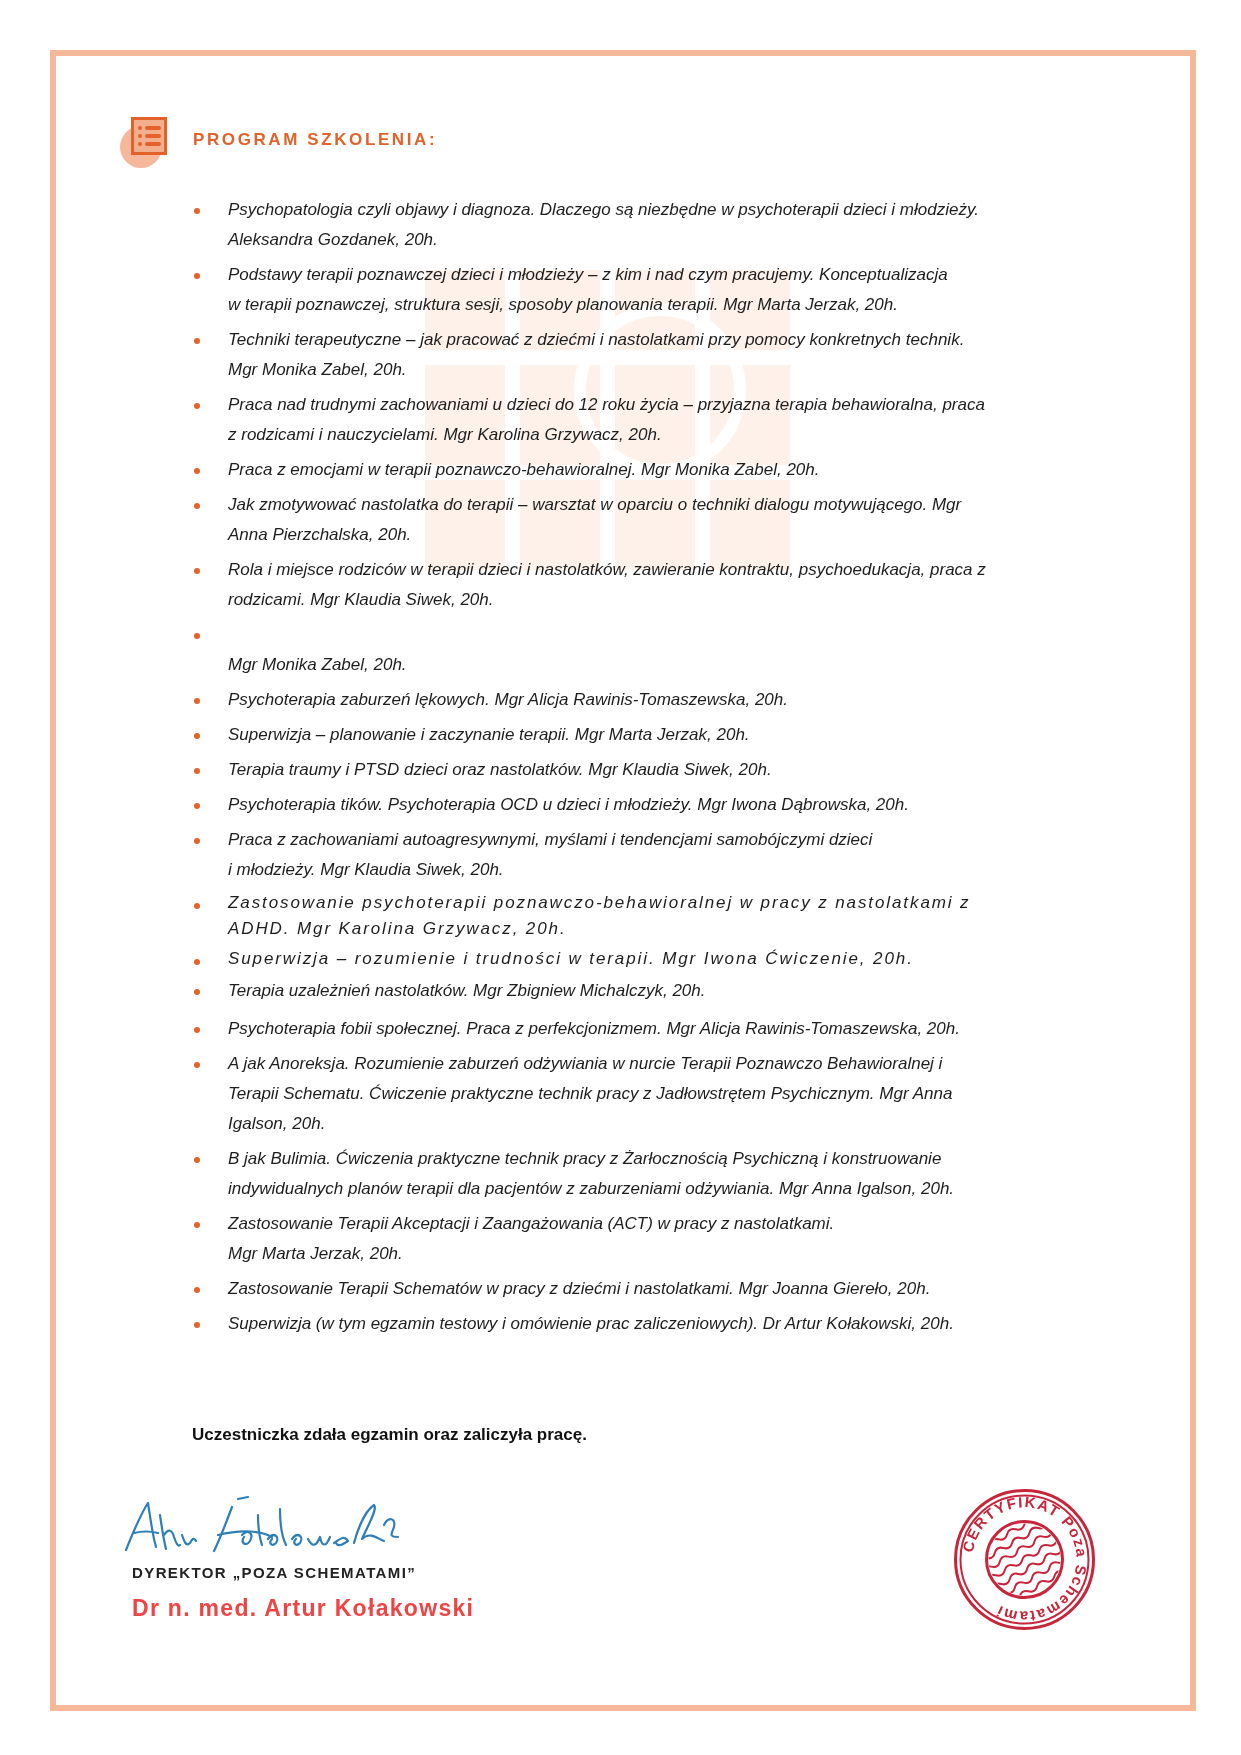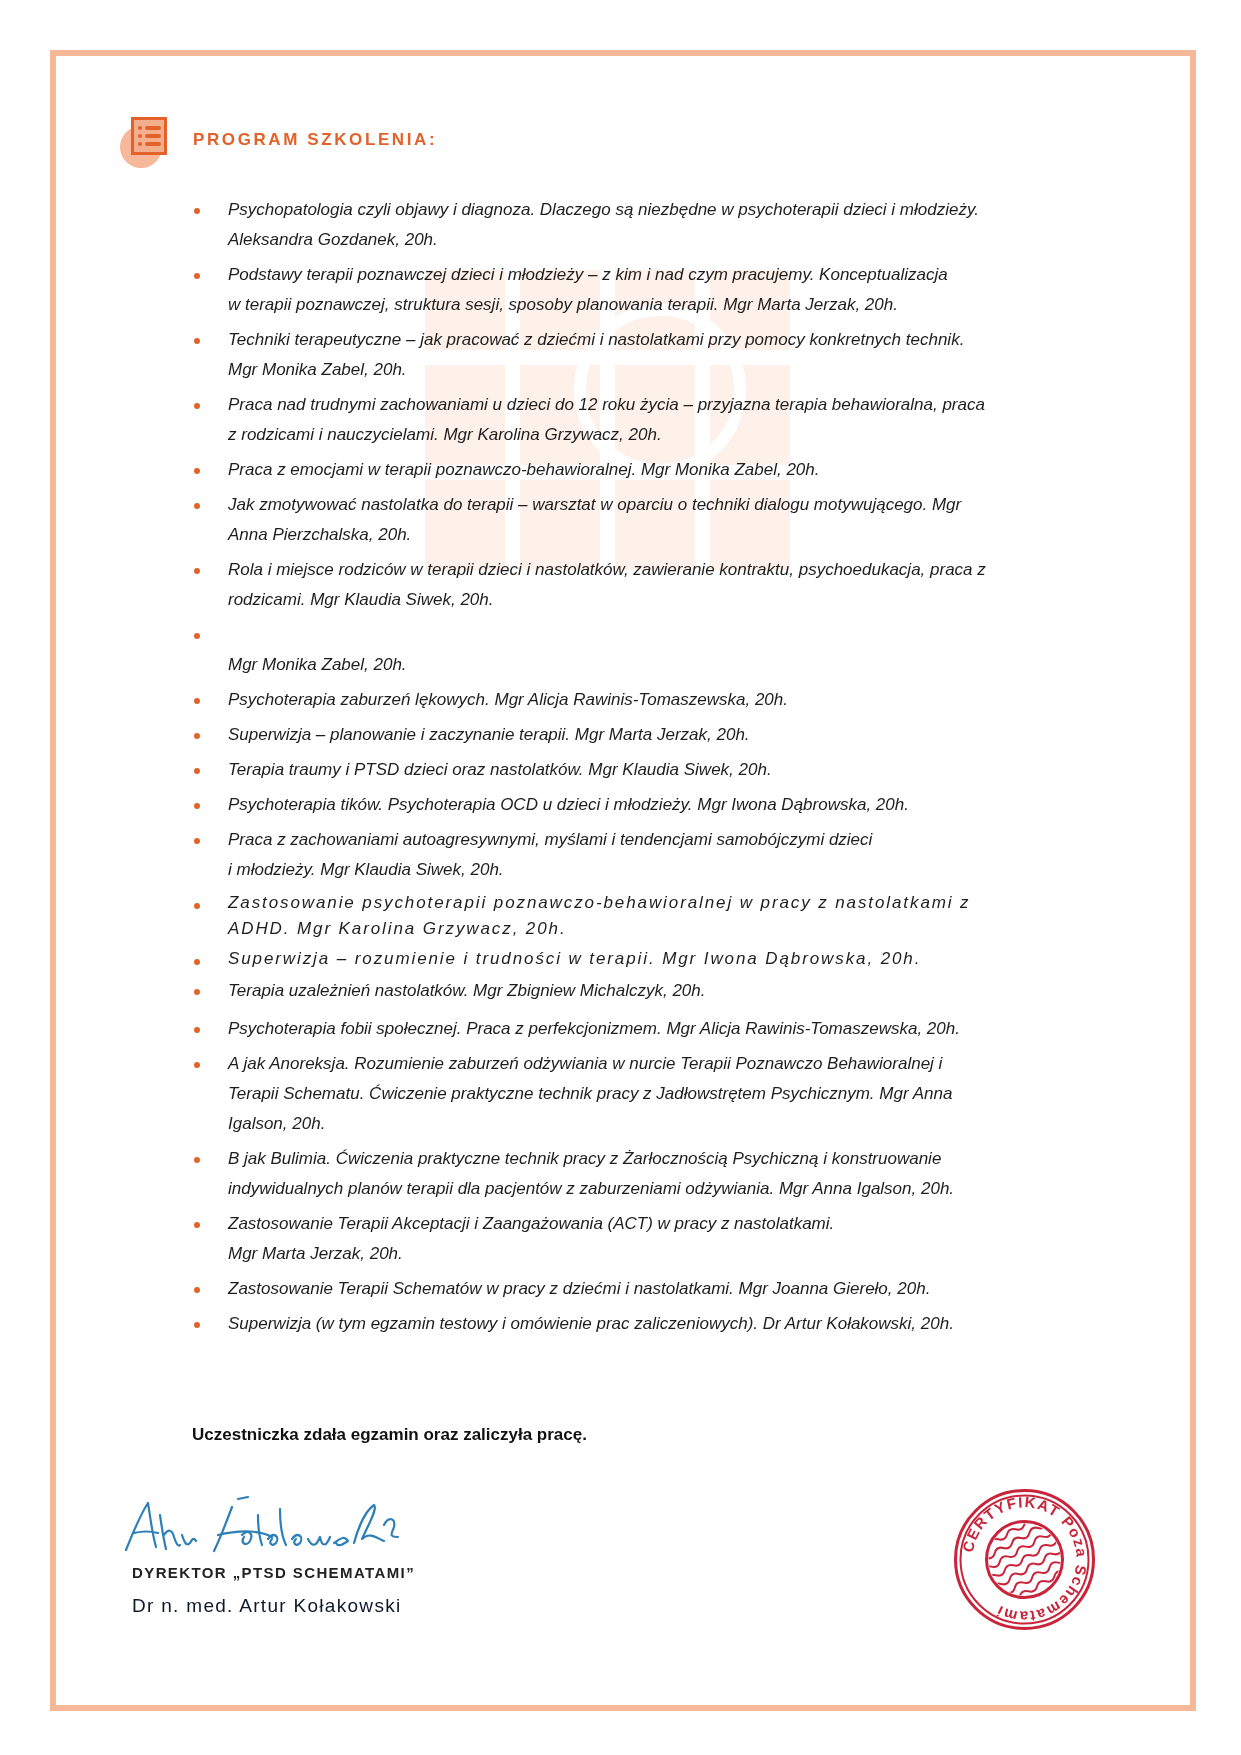--- a/index.html
+++ b/index.html
@@ -16,21 +16,21 @@
   .header-icon .dot { position:absolute; left:4px; width:4px; height:4px; background:#E2622A; border-radius:50%; }
   .header-title { margin-left:18px; font-size:17px; letter-spacing:2.6px; color:#E2622A; font-weight:bold; }
   .program-list { position:absolute; left:190px; top:195px; width:910px; margin:0; padding:0; list-style:none;font-style:italic; }
   .program-item { position:relative; padding-left:38px; font-size:17px; line-height:30px; margin-bottom:5px; color:#1e1e1e; }
   .program-item .bullet { position:absolute; left:4px; top:13px; width:6px; height:6px; border-radius:50%; background:#E2622A; }
   .program-item.spaced { letter-spacing:1.9px; line-height:26px; margin-bottom:4px; }
   .program-item.tight { margin-bottom:8px; }
   .conclusion { position:absolute; left:192px; top:1425px; font-size:17px; font-weight:bold; color:#111; }
   .signature { position:absolute; left:122px; top:1495px; width:310px; height:62px; }
   .director-role { position:absolute; left:132px; top:1564px; font-size:15px; letter-spacing:1.4px; color:#222; font-weight:bold; }
-  .director-name { position:absolute; left:132px; top:1595px; font-size:19px; letter-spacing:1.3px; font-weight:normal; color:#0f172a; }
+  .director-name { position:absolute; left:132px; top:1595px; font-size:23px; letter-spacing:1.3px; font-weight:bold; color:#ef4444; }
   .stamp { position:absolute; left:952px; top:1487px; width:145px; height:145px; }
 </style>
 </head>
 <body>
 
 <div class="frame"></div>
 
 <svg class="watermark" viewBox="0 0 390 300">
   <g fill="#FDF1EA">
     <rect x="0" y="0" width="80" height="80"></rect>
@@ -72,21 +72,21 @@
   <li class="program-item"><span class="bullet"></span><span>Praca z emocjami w terapii poznawczo-behawioralnej. Mgr Monika Zabel, 20h.</span></li>
   <li class="program-item"><span class="bullet"></span><span>Jak zmotywować nastolatka do terapii – warsztat w oparciu o techniki dialogu motywującego. Mgr</span><br><span>Anna Pierzchalska, 20h.</span></li>
   <li class="program-item"><span class="bullet"></span><span>Rola i miejsce rodziców w terapii dzieci i nastolatków, zawieranie kontraktu, psychoedukacja, praca z</span><br><span>rodzicami. Mgr Klaudia Siwek, 20h.</span></li>
   <li class="program-item"><span class="bullet"></span><br><span>Mgr Monika Zabel, 20h.</span></li>
   <li class="program-item"><span class="bullet"></span><span>Psychoterapia zaburzeń lękowych. Mgr Alicja Rawinis-Tomaszewska, 20h.</span></li>
   <li class="program-item"><span class="bullet"></span><span>Superwizja – planowanie i zaczynanie terapii. Mgr Marta Jerzak, 20h.</span></li>
   <li class="program-item"><span class="bullet"></span><span>Terapia traumy i PTSD dzieci oraz nastolatków. Mgr Klaudia Siwek, 20h.</span></li>
   <li class="program-item"><span class="bullet"></span><span>Psychoterapia tików. Psychoterapia OCD u dzieci i młodzieży. Mgr Iwona Dąbrowska, 20h.</span></li>
   <li class="program-item"><span class="bullet"></span><span>Praca z zachowaniami autoagresywnymi, myślami i tendencjami samobójczymi dzieci</span><br><span>i młodzieży. Mgr Klaudia Siwek, 20h.</span></li>
   <li class="program-item spaced"><span class="bullet"></span><span>Zastosowanie psychoterapii poznawczo-behawioralnej w pracy z nastolatkami z</span><br><span>ADHD. Mgr Karolina Grzywacz, 20h.</span></li>
-  <li class="program-item spaced"><span class="bullet"></span><span>Superwizja – rozumienie i trudności w terapii. Mgr Iwona Dąbrowska, 20h.</span></li>
+  <li class="program-item spaced"><span class="bullet"></span><span>Superwizja – rozumienie i trudności w terapii. Mgr Iwona Ćwiczenie, 20h.</span></li>
   <li class="program-item tight"><span class="bullet"></span><span>Terapia uzależnień nastolatków. Mgr Zbigniew Michalczyk, 20h.</span></li>
   <li class="program-item"><span class="bullet"></span><span>Psychoterapia fobii społecznej. Praca z perfekcjonizmem. Mgr Alicja Rawinis-Tomaszewska, 20h.</span></li>
   <li class="program-item"><span class="bullet"></span><span>A jak Anoreksja. Rozumienie zaburzeń odżywiania w nurcie Terapii Poznawczo Behawioralnej i</span><br><span>Terapii Schematu. Ćwiczenie praktyczne technik pracy z Jadłowstrętem Psychicznym. Mgr Anna</span><br><span>Igalson, 20h.</span></li>
   <li class="program-item"><span class="bullet"></span><span>B jak Bulimia. Ćwiczenia praktyczne technik pracy z Żarłocznością Psychiczną i konstruowanie</span><br><span>indywidualnych planów terapii dla pacjentów z zaburzeniami odżywiania. Mgr Anna Igalson, 20h.</span></li>
   <li class="program-item"><span class="bullet"></span><span>Zastosowanie Terapii Akceptacji i Zaangażowania (ACT) w pracy z nastolatkami.</span><br><span>Mgr Marta Jerzak, 20h.</span></li>
   <li class="program-item"><span class="bullet"></span><span>Zastosowanie Terapii Schematów w pracy z dziećmi i nastolatkami. Mgr Joanna Giereło, 20h.</span></li>
   <li class="program-item"><span class="bullet"></span><span>Superwizja (w tym egzamin testowy i omówienie prac zaliczeniowych). Dr Artur Kołakowski, 20h.</span></li>
 </ul>
 
 <div class="conclusion">Uczestniczka zdała egzamin oraz zaliczyła pracę.</div>
@@ -103,21 +103,21 @@
     <path d="M146 44 C152 36 158 42 154 48 C150 52 146 48 150 44 M158 14 C158 30 160 42 164 50"></path>
     <path d="M170 44 C176 36 182 42 178 48 C174 52 170 48 174 44"></path>
     <path d="M186 44 C190 52 194 52 198 42 C200 52 204 52 208 42"></path>
     <path d="M212 48 C218 44 222 40 226 46 C220 50 216 52 214 48"></path>
     <path d="M232 48 C238 26 246 14 252 10 C256 14 246 30 240 44 C248 36 256 44 262 46"></path>
     <path d="M262 30 C266 22 274 22 272 32 C270 38 266 42 276 42"></path>
     <path d="M116 4 L126 2"></path>
   </g>
 </svg>
 
-<div class="director-role">DYREKTOR „PTSD SCHEMATAMI”</div>
+<div class="director-role">DYREKTOR „POZA SCHEMATAMI”</div>
 <div class="director-name">Dr n. med. Artur Kołakowski</div>
 
 <svg class="stamp" viewBox="0 0 145 145">
   <defs>
     <path id="stampArc" d="M 72.5 72.5 m -52 0 a 52 52 0 1 1 104 0 a 52 52 0 1 1 -104 0"></path>
     <clipPath id="innerClip">
         <circle cx="72.5" cy="72.5" r="36"></circle>
       </clipPath>
   </defs>
   <circle cx="72.5" cy="72.5" r="69" fill="none" stroke="#C8243A" stroke-width="3"></circle>

